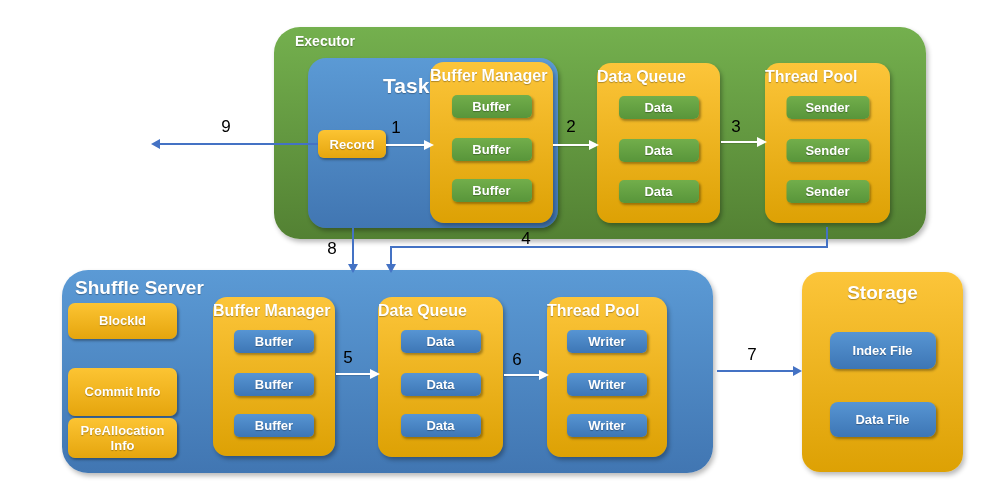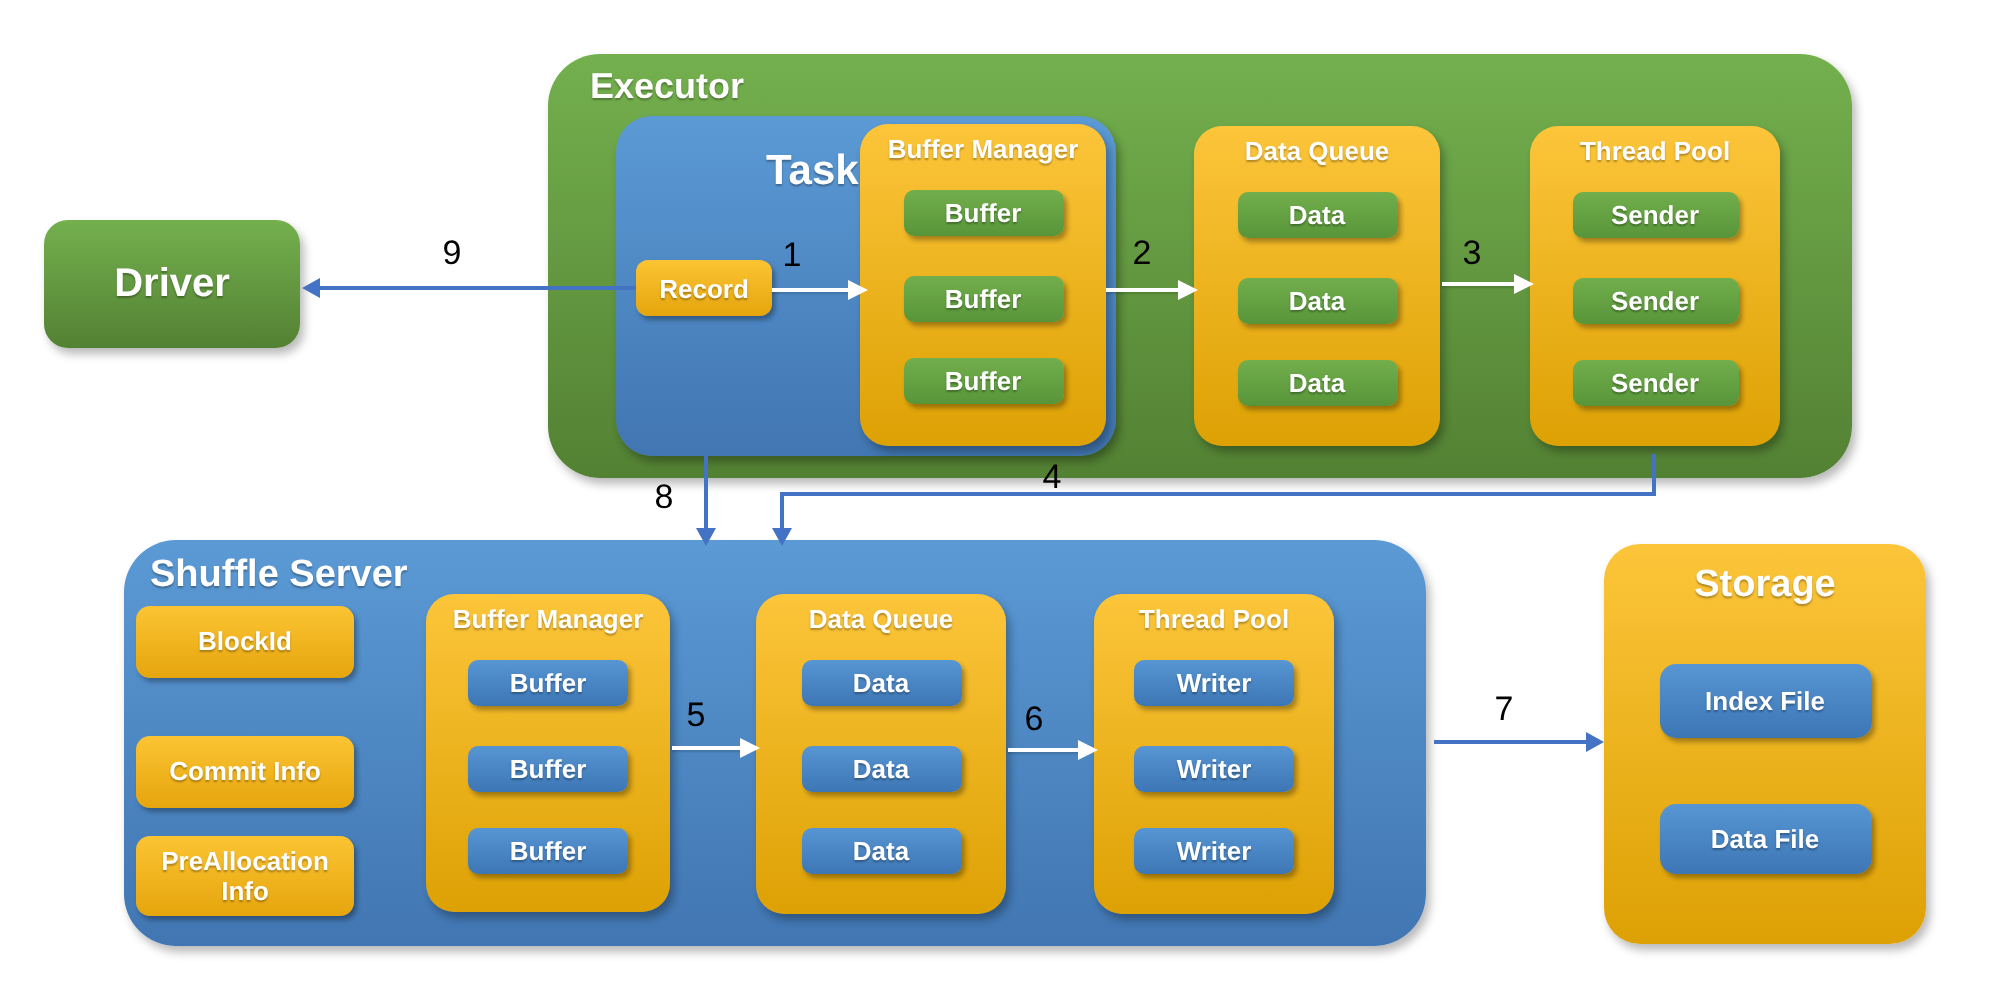--- a/index.html
+++ b/index.html
@@ -5,24 +5,24 @@
   html,body{margin:0;padding:0;background:#ffffff;}
   .canvas{
     position:relative;width:997px;height:499px;background:#ffffff;overflow:hidden;
     font-family:"Liberation Sans",sans-serif;
   }
   .bigbox{position:absolute;box-shadow:2px 3px 5px rgba(0,0,0,.28);}
   .green-grad{background:linear-gradient(180deg,#74b04e 0%,#538133 100%);}
   .blue-grad{background:linear-gradient(180deg,#5b9ad5 0%,#4176b2 100%);}
   .orange-grad{background:linear-gradient(180deg,#fcc53a 0%,#dda104 100%);}
   .wtxt{color:#ffffff;font-weight:bold;text-shadow:0 1px 1px rgba(0,0,0,.3);}
-  .big-title{position:absolute;font-size:18px;}
+  .big-title{position:absolute;font-size:14px;}
   .center-flex{display:flex;align-items:center;justify-content:center;}
   .panel{position:absolute;border-radius:14px;box-shadow:2px 3px 4px rgba(0,0,0,.3);}
-  .panel-title{position:absolute;top:5px;left:0;width:100%;text-align:center;font-size:13px;}
+  .panel-title{position:absolute;top:5px;left:0;width:100%;font-size:16px;}
   .chip{
     position:absolute;left:50%;transform:translateX(-50%);
     width:80px;height:23px;border-radius:5px;
     font-size:13px;box-shadow:1.5px 2px 2.5px rgba(0,0,0,.32);
   }
   .chip-green{background:linear-gradient(180deg,#72ae4b 0%,#58953a 100%);}
   .chip-blue{background:linear-gradient(180deg,#5795d3 0%,#3d76b5 100%);}
   .chip-orange{background:linear-gradient(180deg,#fcc433 0%,#e5a50d 100%);text-align:right;}
   .chip1{top:33px;} .chip2{top:76px;} .chip3{top:117px;}
   .infobox{
@@ -37,23 +37,20 @@
   .head-right-blue{border-top:5px solid transparent;border-bottom:5px solid transparent;border-left:9px solid #4472c4;}
   .head-left-blue{border-top:5px solid transparent;border-bottom:5px solid transparent;border-right:9px solid #4472c4;}
   .head-down-blue{border-left:5px solid transparent;border-right:5px solid transparent;border-top:9px solid #4472c4;}
   .numlabel{position:absolute;width:18px;text-align:center;color:#000;font-size:17px;z-index:30;}
 </style>
 </head>
 <body>
 
 <div class="canvas">
 
-  <div class="bigbox green-grad center-flex" style="left:22px;top:110px;width:128px;height:64px;border-radius:12px;">
-    <span class="wtxt" style="font-size:20px;">Driver</span>
-  </div>
 
   <div class="bigbox green-grad" style="left:274px;top:27px;width:652px;height:212px;border-radius:26px;">
     <span class="big-title wtxt" style="left:21px;top:6px;">Executor</span>
   </div>
 
   <div class="bigbox blue-grad" style="left:308px;top:58px;width:250px;height:170px;border-radius:18px;box-shadow:2px 3px 4px rgba(0,0,0,.3);">
     <span class="wtxt" style="position:absolute;left:27px;top:16px;font-size:21px;margin-left:48px;">Task</span>
   </div>
 
   <div class="center-flex chip-orange" style="position:absolute;left:318px;top:130px;width:68px;height:28px;border-radius:6px;box-shadow:1.5px 2px 2.5px rgba(0,0,0,.32);">
@@ -99,21 +96,21 @@
       </div>
   </div>
 
   <div class="bigbox blue-grad" style="left:62px;top:270px;width:651px;height:203px;border-radius:26px;">
     <span class="big-title wtxt" style="left:13px;top:7px;font-size:19px;">Shuffle Server</span>
   </div>
 
   <div class="infobox chip-orange center-flex" style="top:303px;height:36px;">
     <span class="wtxt">BlockId</span>
   </div>
-  <div class="infobox chip-orange center-flex" style="top:368px;height:36px;">
+  <div class="infobox chip-orange center-flex" style="top:368px;height:48px;">
     <span class="wtxt">Commit Info</span>
   </div>
   <div class="infobox chip-orange center-flex" style="top:418px;height:40px;padding:1px 2px;box-sizing:border-box;">
     <span class="wtxt">PreAllocation Info</span>
   </div>
 
   <div class="panel orange-grad" style="left:213px;top:297px;width:122px;height:159px;">
     <span class="panel-title wtxt">Buffer Manager</span>
     <div class="chip chip-blue chip1 center-flex">
         <span class="wtxt">Buffer</span>

